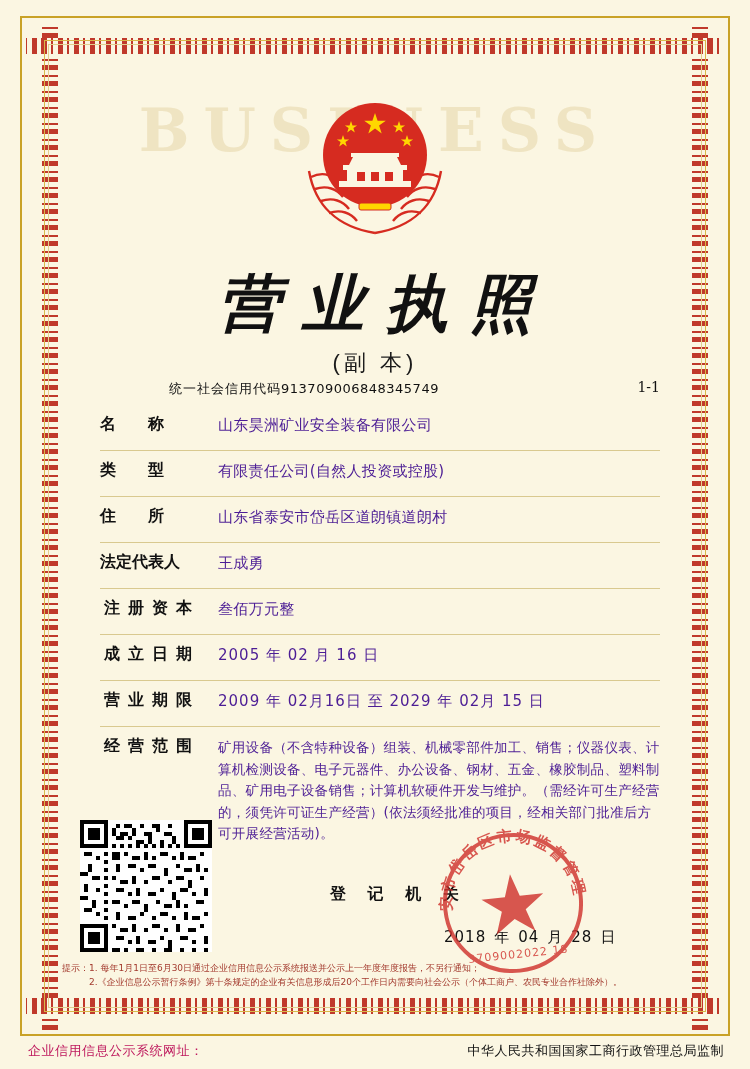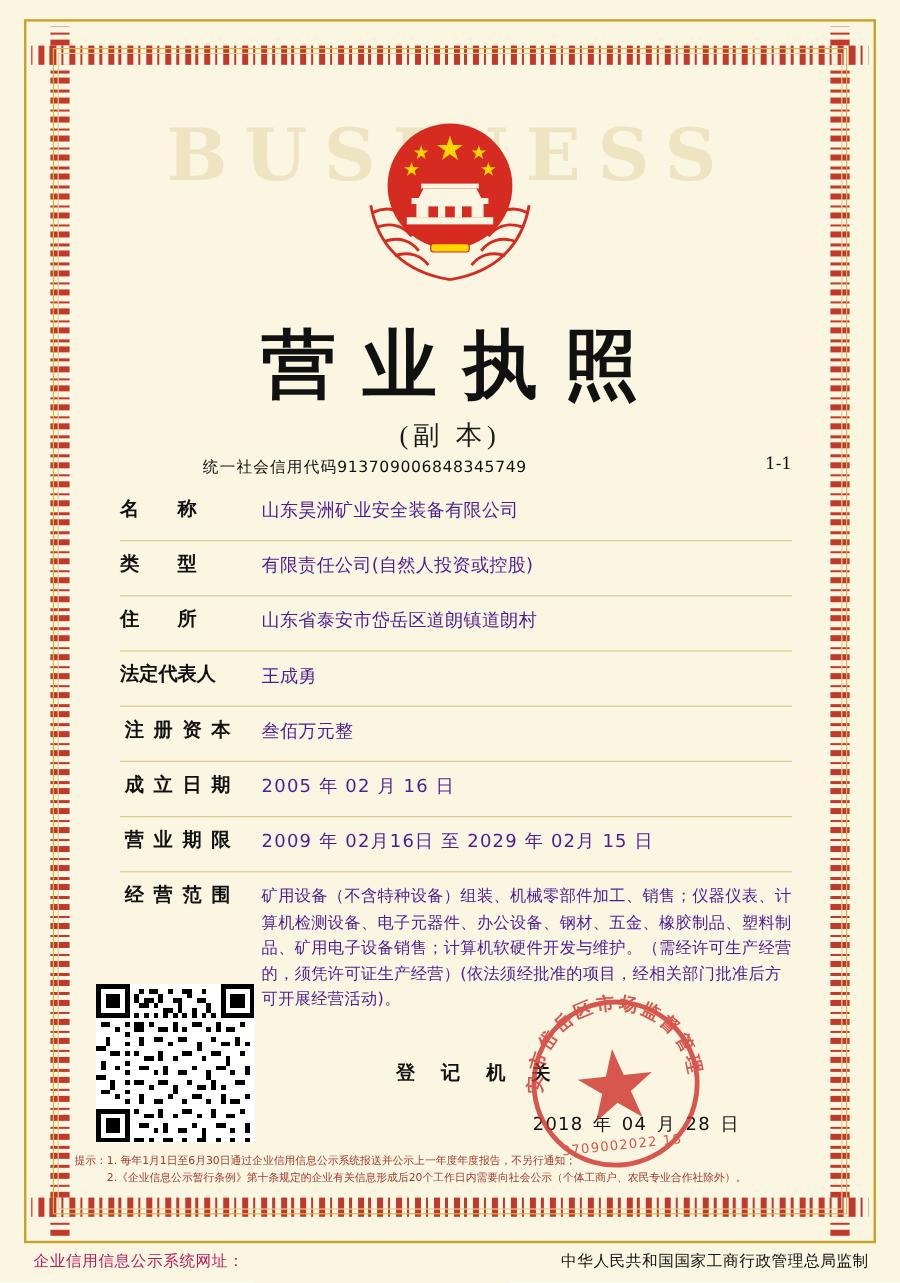--- a/index.html
+++ b/index.html
@@ -96,30 +96,31 @@
     position: absolute;
     left: 0; top: 262px;
     width: 750px;
     text-align: center;
     font-family: "DejaVu Serif", "Liberation Serif", serif;
     font-weight: bold;
     font-size: 62px;
     letter-spacing: 22px;
     text-indent: 22px;
     color: #111111;
+    font-style: italic;
   }
   .subtitle {
     position: absolute;
     left: 0; top: 348px;
     width: 750px;
     text-align: center;
     font-size: 22px;
     letter-spacing: 4px;
     color: #1a1a1a;
-    font-family: Liberation Serif, serif;
+    font-family: Liberation Sans, sans-serif;
   }
   
   .code-row {
     position: absolute;
     left: 0; top: 380px;
     width: 608px;
     text-align: center;
     font-size: 13px;
     color: #111;
     letter-spacing: 0.5px;

